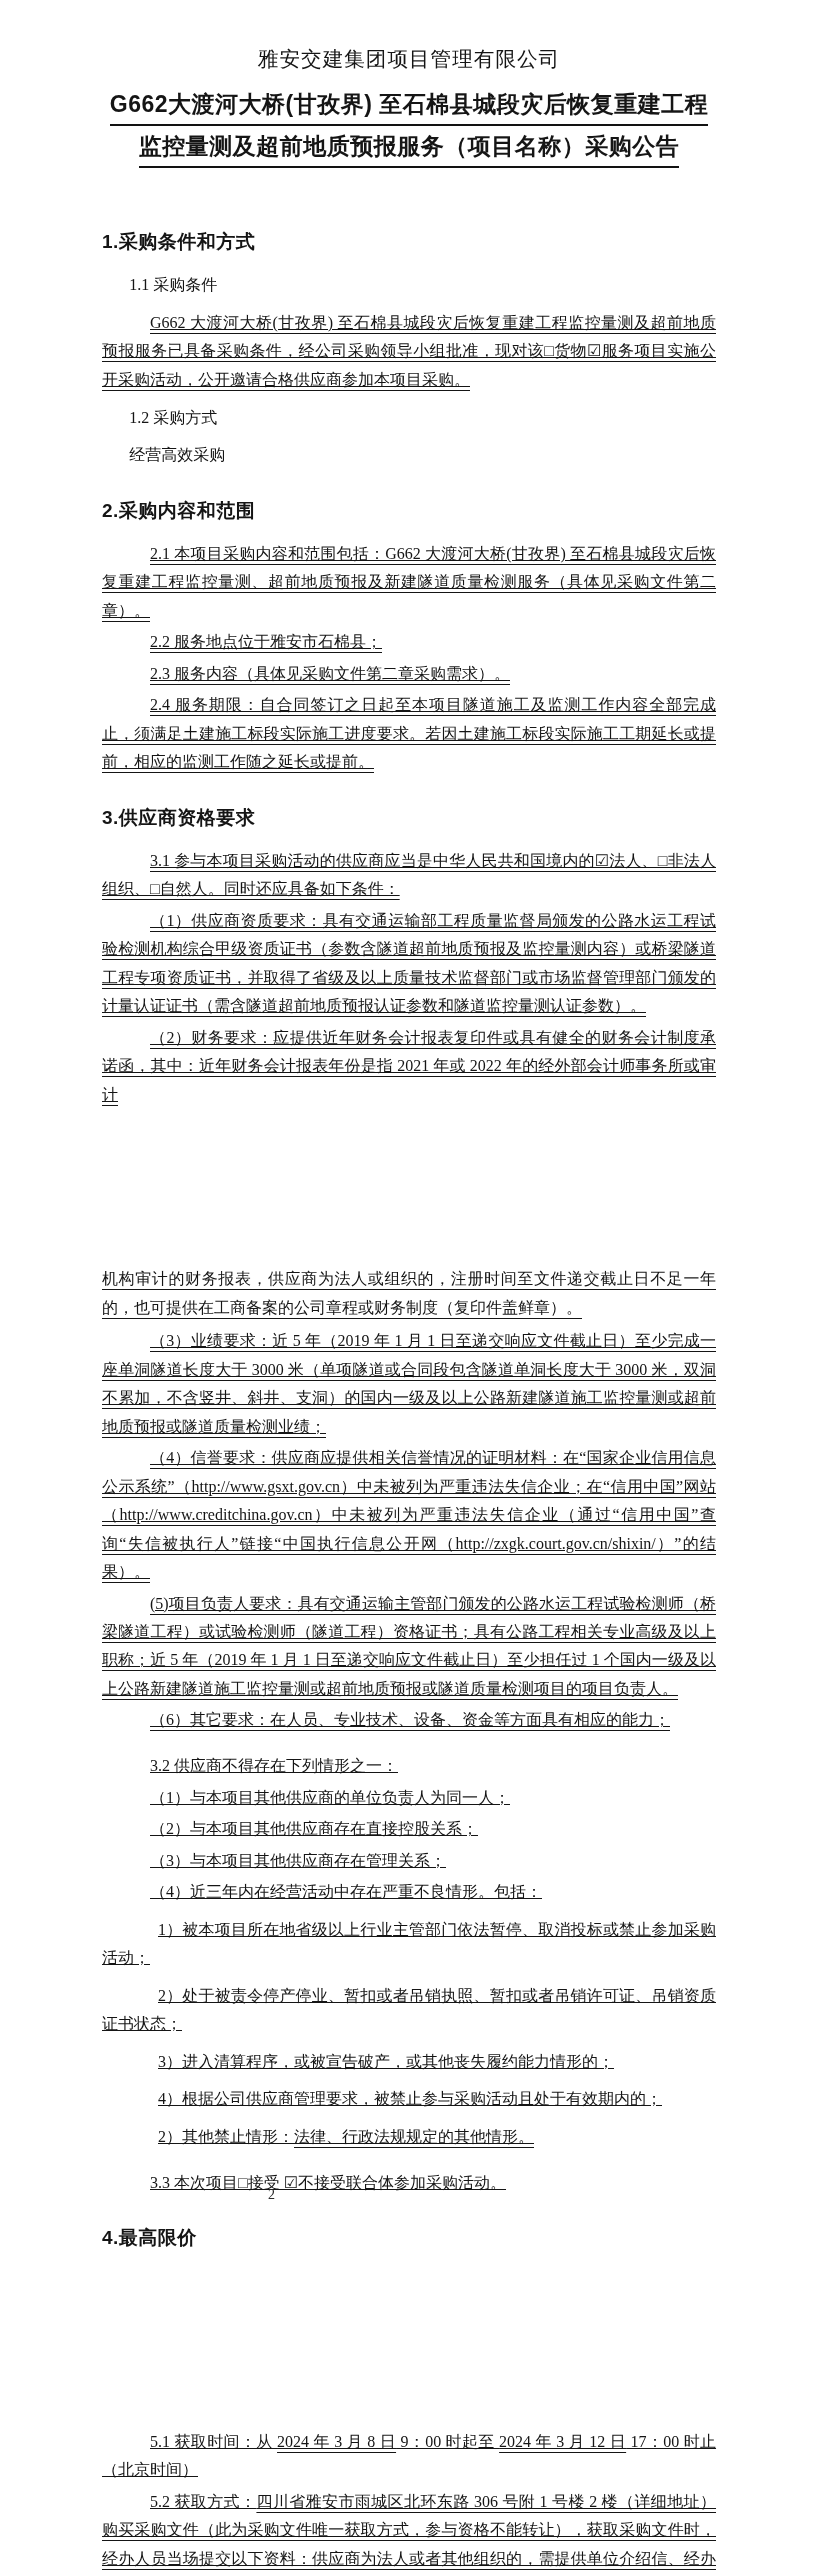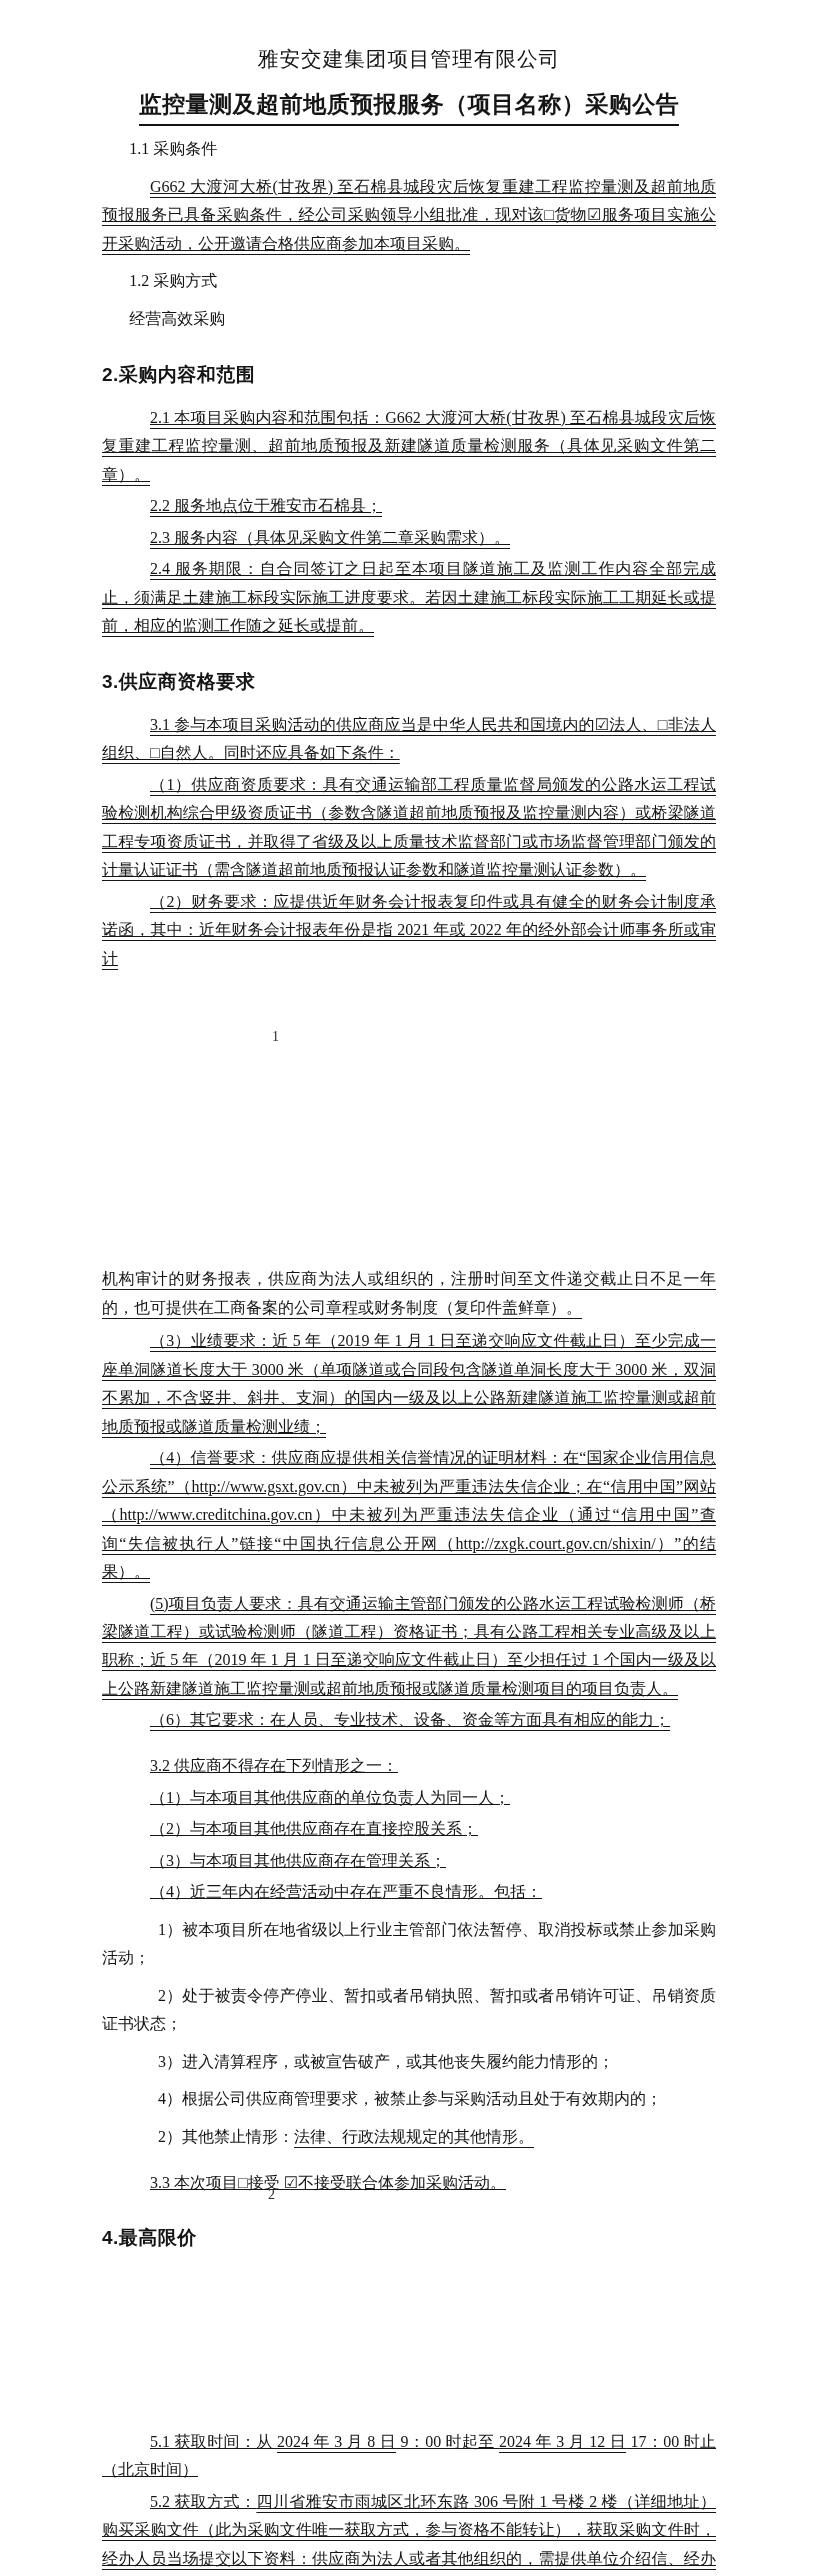--- a/index.html
+++ b/index.html
@@ -16,37 +16,39 @@
   .tl{display:inline-block;font-size:23px;font-weight:700;letter-spacing:0.5px;
       border-bottom:2.1px solid #121212;padding-bottom:4.1px;}
   .blk{font-size:16px;line-height:1.78;text-align:justify;}
   .h{font-size:19px;font-weight:700;text-indent:0;margin:24px 0 12.4px 0;
      font-family:"Liberation Sans","DejaVu Sans",sans-serif;letter-spacing:0.5px;}
   .mt1{margin-top:57px;}
   .mt0{margin-top:3.1px;}
   .sub{text-indent:1.7em;margin:9.3px 0;}
   .p{text-indent:3em;margin:3px 0;text-decoration:underline;}
   .p0{text-indent:0;margin:5.2px 0;}
-  .pi{text-indent:3.5em;margin:9px 0;}
+  .pi{text-indent:3.5em;margin:9px 0;text-decoration:underline;}
   .gap{margin-top:17.5px;}
   .u{text-decoration:underline;text-underline-offset:4.6px;text-decoration-thickness:1px;}
   .b{font-weight:700;}
   .pgnum{position:absolute;font-size:14px;color:#2a2a2a;}
 </style>
 </head>
 <body>
 
 <div id="canvas">
 
   <div class="page" id="p1">
     <div class="torg">雅安交建集团项目管理有限公司</div>
     <div class="tmain">
+      <div class="tline"><span class="tl">G662大渡河大桥(甘孜界) 至石棉县城段灾后恢复重建工程</span></div>
       <div class="tline"><span class="tl">监控量测及超前地质预报服务（项目名称）采购公告</span></div>
     </div>
     <div>
+        <div class="blk h mt1"><span>1.采购条件和方式</span></div>
         <div class="blk sub"><span>1.1 采购条件</span></div>
         <div class="blk p"><span class="u">G662 大渡河大桥(甘孜界) 至石棉县城段灾后恢复重建工程监控量测及超前地质预报服务已具备采购条件，经公司采购领导小组批准，现对该□货物☑服务项目实施公开采购活动，公开邀请合格供应商参加本项目采购。</span></div>
         <div class="blk sub"><span>1.2 采购方式</span></div>
         <div class="blk sub"><span>经营高效采购</span></div>
         <div class="blk h"><span>2.采购内容和范围</span></div>
         <div class="blk p"><span class="u">2.1 本项目采购内容和范围包括：G662 大渡河大桥(甘孜界) 至石棉县城段灾后恢复重建工程监控量测、超前地质预报及新建隧道质量检测服务（具体见采购文件第二章）。</span></div>
         <div class="blk p"><span class="u">2.2 服务地点位于雅安市石棉县；</span></div>
         <div class="blk p"><span class="u">2.3 服务内容（具体见采购文件第二章采购需求）。</span></div>
         <div class="blk p"><span class="u">2.4 服务期限：自合同签订之日起至本项目隧道施工及监测工作内容全部完成止，须满足土建施工标段实际施工进度要求。若因土建施工标段实际施工工期延长或提前，相应的监测工作随之延长或提前。</span></div>
         <div class="blk h"><span>3.供应商资格要求</span></div>

